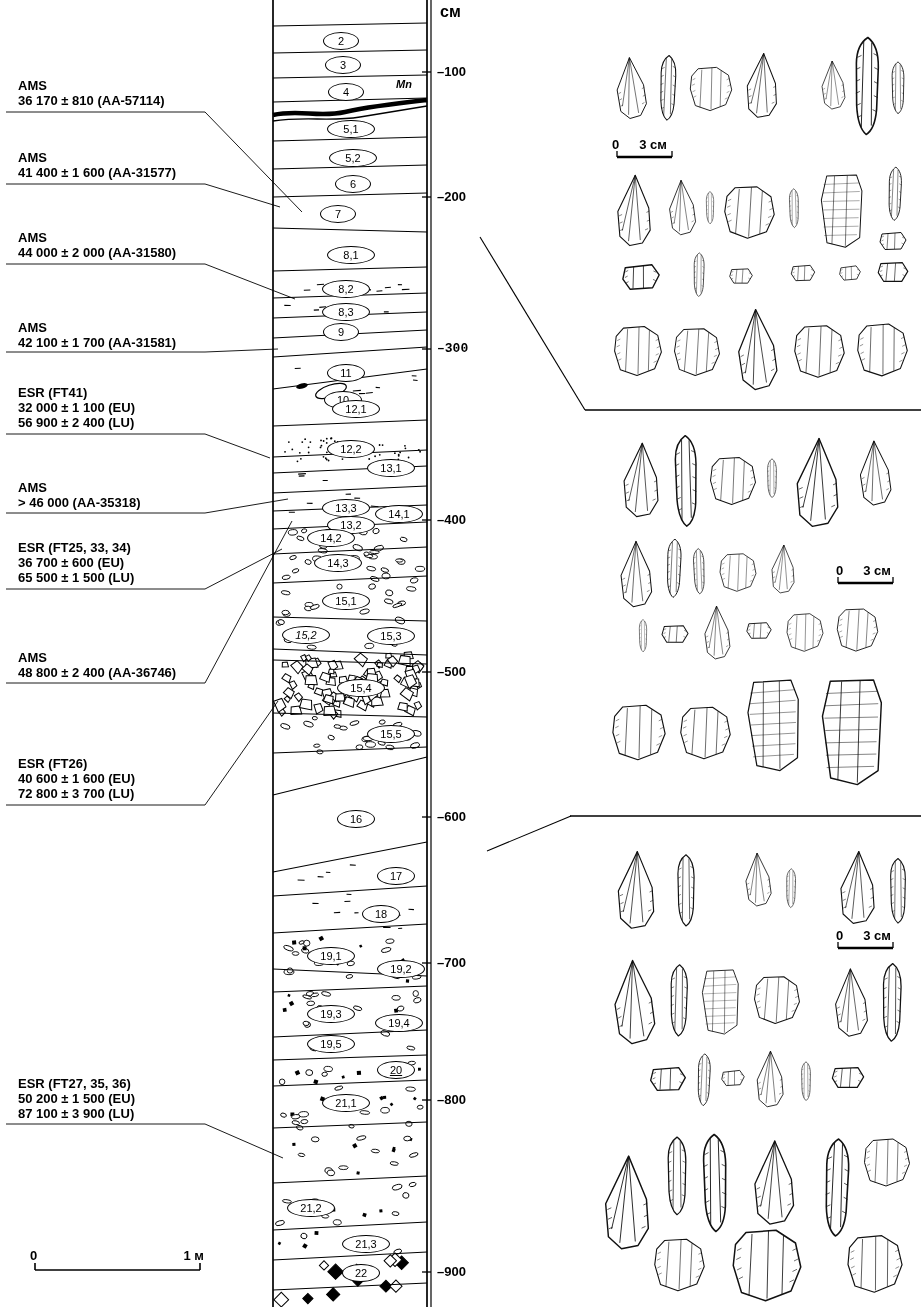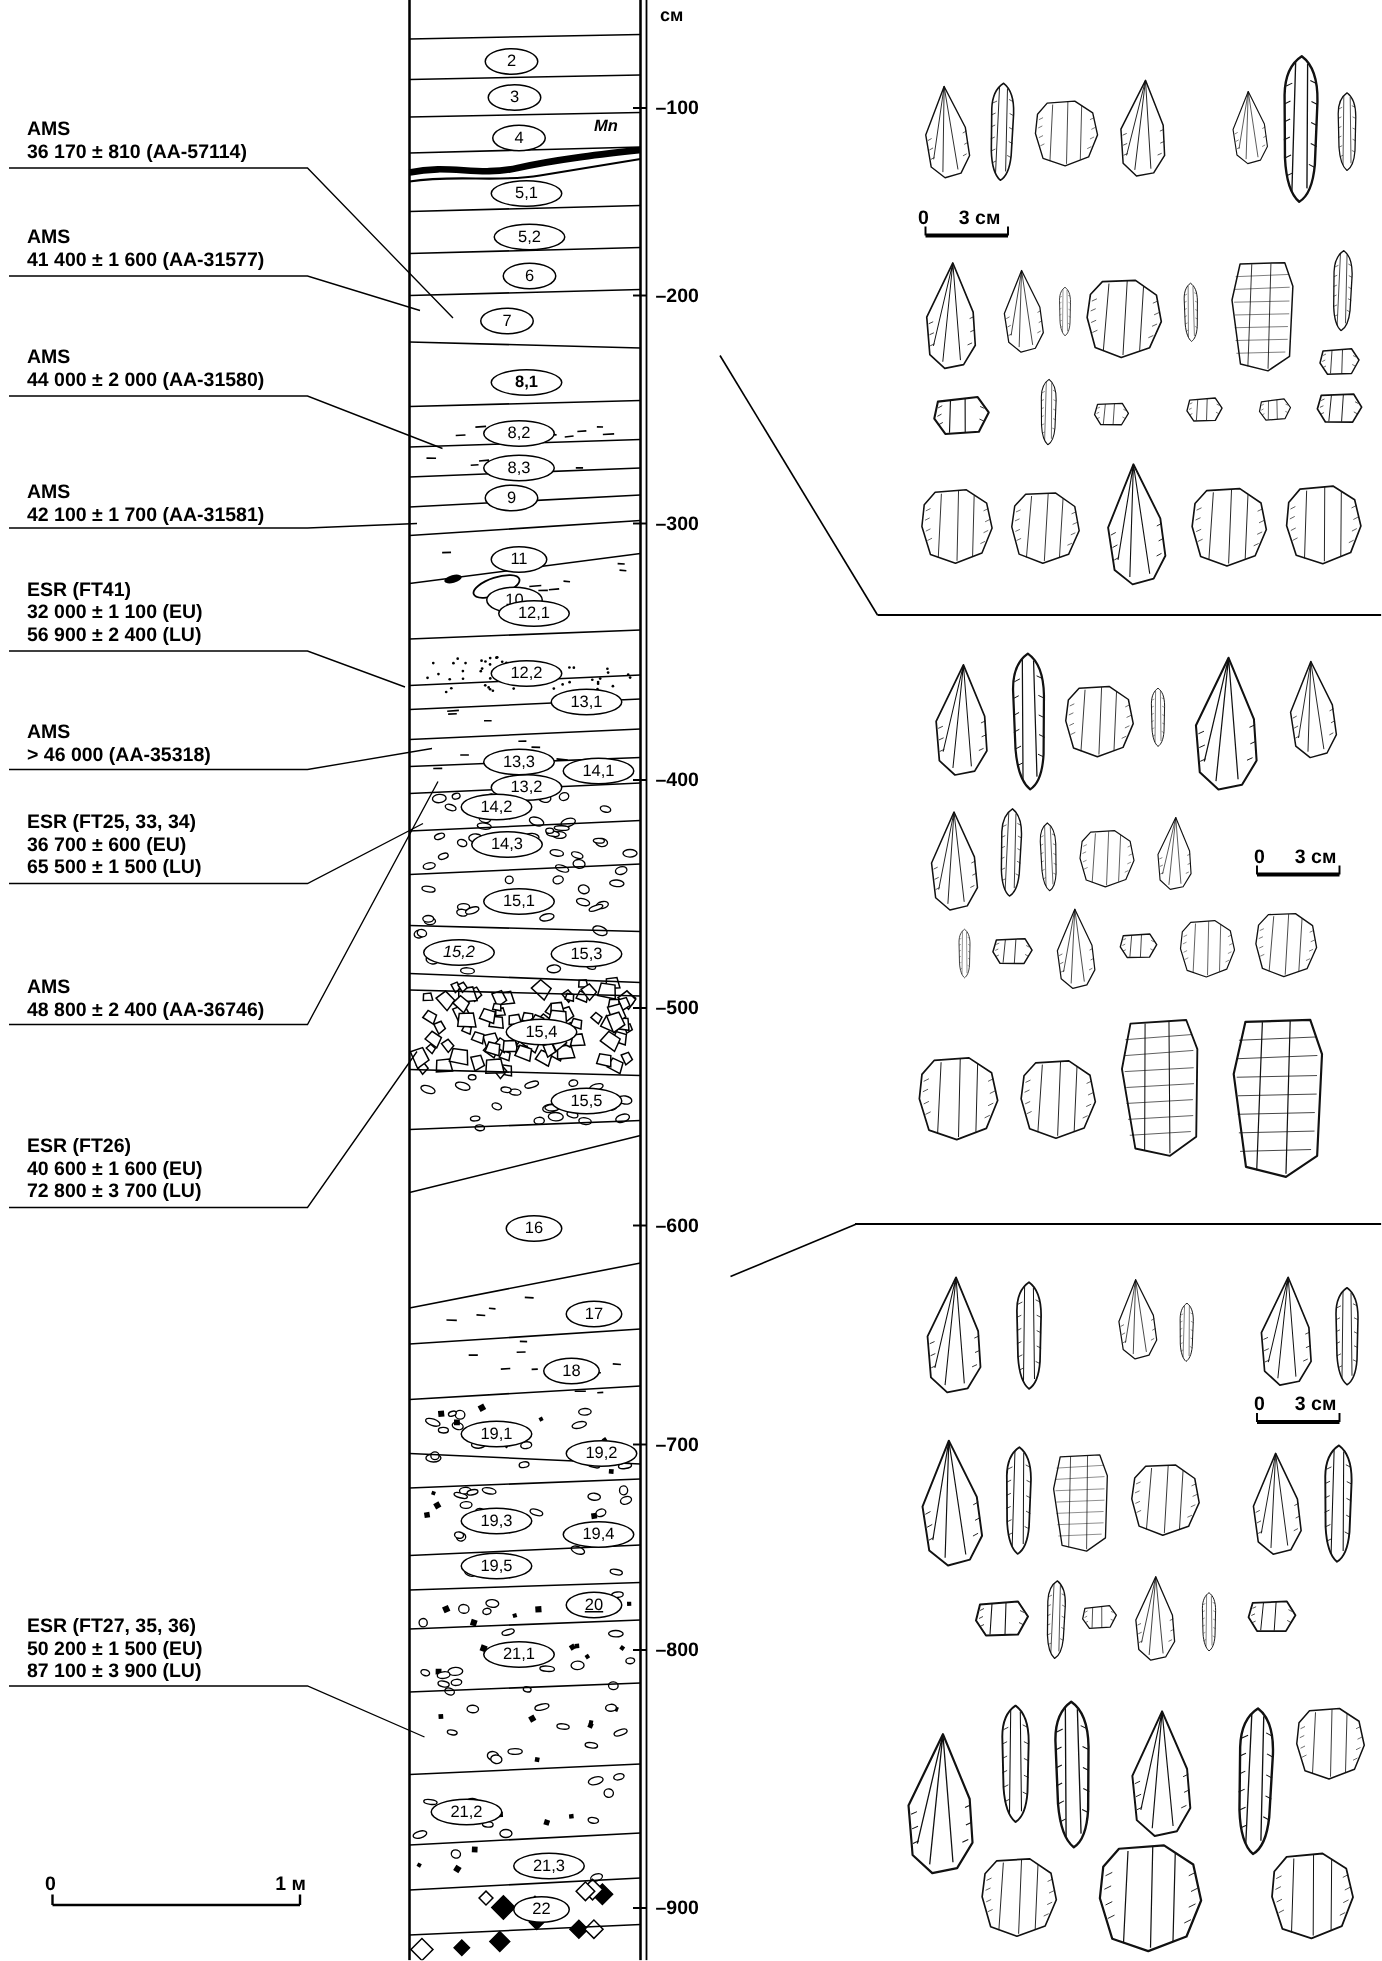--- a/index.html
+++ b/index.html
@@ -3,21 +3,21 @@
 <meta charset="utf-8">
 <style>
   html,body{margin:0;padding:0;background:#fff}
   #figure{position:relative;width:921px;height:1307px;background:#fff;overflow:hidden;
           font-family:"Liberation Sans",sans-serif;color:#000}
   svg.canvas{position:absolute;left:0;top:0}
   .date-label{position:absolute;left:18px;font-size:13px;font-weight:bold;line-height:15px;white-space:nowrap}
   .layer-oval{position:absolute;border:1.4px solid #000;border-radius:50%;background:#fff;
               display:flex;align-items:center;justify-content:center;font-size:11px;line-height:1}
   .tick{position:absolute;left:437px;font-size:13px;font-weight:bold;white-space:nowrap}
-  .unit{position:absolute;left:440px;top:3px;font-size:12px;font-weight:bold}
+  .unit{position:absolute;left:440px;top:3px;font-size:16px;font-weight:bold}
   .mnlab{position:absolute;left:396px;top:78px;font-size:11px;font-weight:bold;font-style:italic}
   .mscale{position:absolute;left:30px;top:1248px;width:174px;display:flex;justify-content:space-between;
           font-size:13px;font-weight:bold}
   .pscale{position:absolute;font-size:13px;font-weight:bold;display:flex;gap:20px}
   .ps1{left:612px;top:137px}
   .ps2{left:836px;top:563px}
   .ps3{left:836px;top:928px}
 </style>
 </head>
 <body>
@@ -670,21 +670,21 @@
       </div>
     </div>
   <div id="ovals-layer">
       <div class="layer-oval" style="left: 323px; top: 32px; width: 34px; height: 16px;">2</div>
       <div class="layer-oval" style="left: 325px; top: 56px; width: 34px; height: 16px;">3</div>
       <div class="layer-oval" style="left: 328px; top: 83px; width: 34px; height: 16px;">4</div>
       <div class="layer-oval" style="left: 327px; top: 120px; width: 46px; height: 16px;">5,1</div>
       <div class="layer-oval" style="left: 329px; top: 149px; width: 46px; height: 16px;">5,2</div>
       <div class="layer-oval" style="left: 335px; top: 175px; width: 34px; height: 16px;">6</div>
       <div class="layer-oval" style="left: 320px; top: 205px; width: 34px; height: 16px;">7</div>
-      <div class="layer-oval" style="left: 327px; top: 246px; width: 46px; height: 16px; font-weight: bold;">8,1</div>
+      <div class="layer-oval" style="left: 327px; top: 246px; width: 46px; height: 16px;">8,1</div>
       <div class="layer-oval" style="left: 322px; top: 280px; width: 46px; height: 16px;">8,2</div>
       <div class="layer-oval" style="left: 322px; top: 303px; width: 46px; height: 16px;">8,3</div>
       <div class="layer-oval" style="left: 323px; top: 323px; width: 34px; height: 16px;">9</div>
       <div class="layer-oval" style="left: 324px; top: 343px; width: 36px; height: 16px; margin-top: 48px;">10</div>
       <div class="layer-oval" style="left: 327px; top: 364px; width: 36px; height: 16px;">11</div>
       <div class="layer-oval" style="left: 332px; top: 400px; width: 46px; height: 16px;">12,1</div>
       <div class="layer-oval" style="left: 327px; top: 440px; width: 46px; height: 16px;">12,2</div>
       <div class="layer-oval" style="left: 367px; top: 459px; width: 46px; height: 16px;">13,1</div>
       <div class="layer-oval" style="left: 327px; top: 479px; width: 46px; height: 16px; margin-top: 37px;">13,2</div>
       <div class="layer-oval" style="left: 322px; top: 499px; width: 46px; height: 16px;">13,3</div>
@@ -706,21 +706,21 @@
       <div class="layer-oval" style="left: 307px; top: 1035px; width: 46px; height: 16px;">19,5</div>
       <div class="layer-oval" style="left: 377px; top: 1061px; width: 36px; height: 16px; text-decoration: underline;">20</div>
       <div class="layer-oval" style="left: 322px; top: 1094px; width: 46px; height: 16px;">21,1</div>
       <div class="layer-oval" style="left: 287px; top: 1199px; width: 46px; height: 16px;">21,2</div>
       <div class="layer-oval" style="left: 342px; top: 1235px; width: 46px; height: 16px;">21,3</div>
       <div class="layer-oval" style="left: 342px; top: 1264px; width: 36px; height: 16px;">22</div>
     </div>
   <div id="ticks-layer">
       <div class="tick" style="top: 64px;">–100</div>
       <div class="tick" style="top: 189px;">–200</div>
-      <div class="tick" style="top: 341px;">–300</div>
+      <div class="tick" style="top: 341px; font-family: Liberation Mono, monospace;">–300</div>
       <div class="tick" style="top: 512px;">–400</div>
       <div class="tick" style="top: 664px;">–500</div>
       <div class="tick" style="top: 809px;">–600</div>
       <div class="tick" style="top: 955px;">–700</div>
       <div class="tick" style="top: 1092px;">–800</div>
       <div class="tick" style="top: 1264px;">–900</div>
     </div>
 </div>
 
 </body></html>

